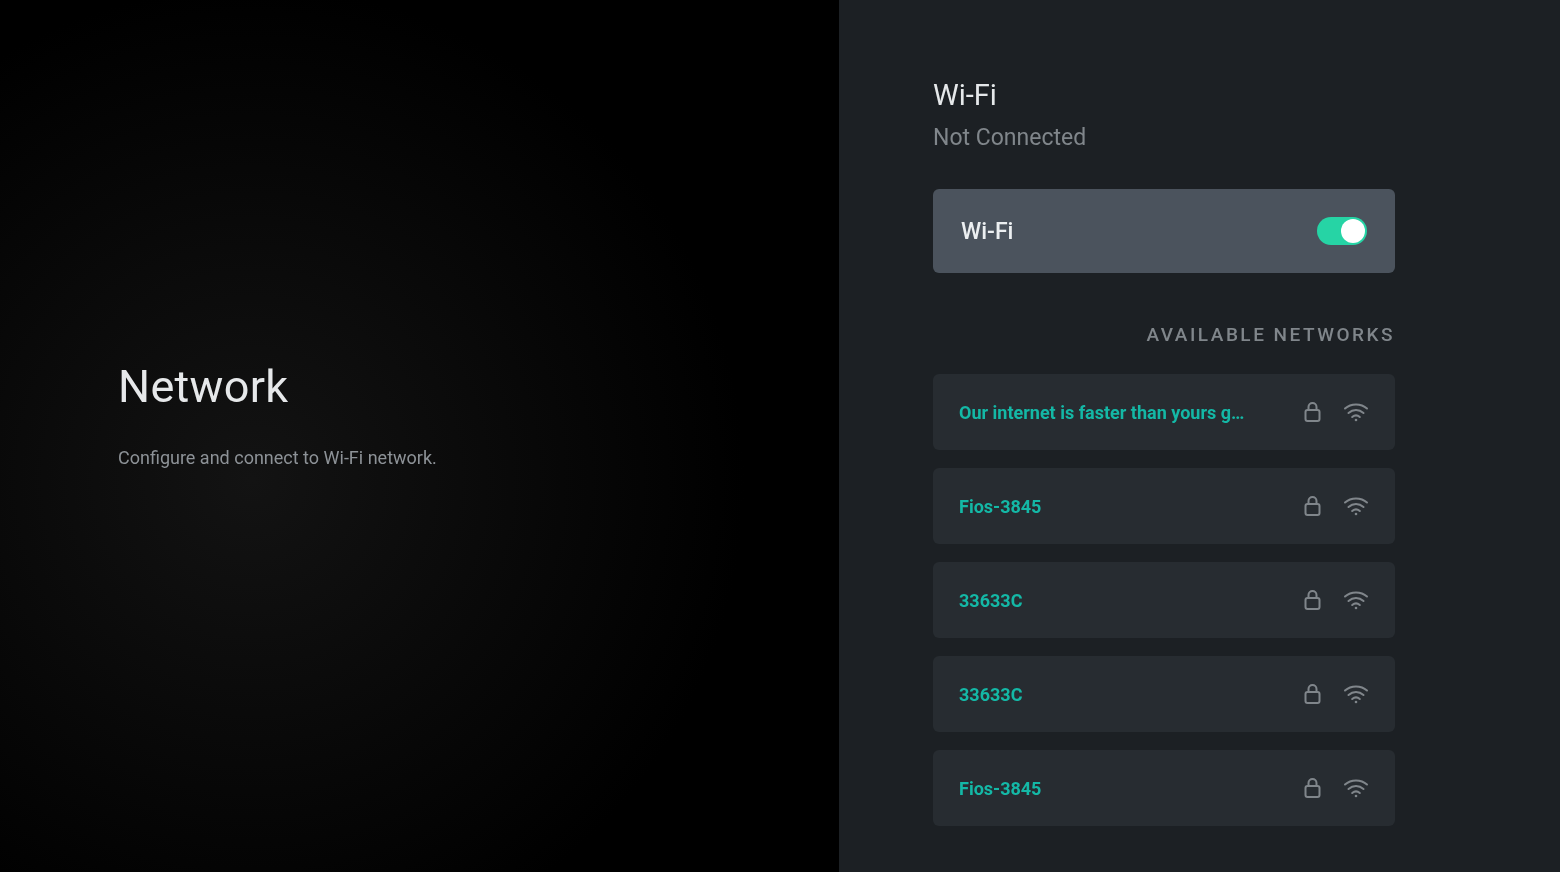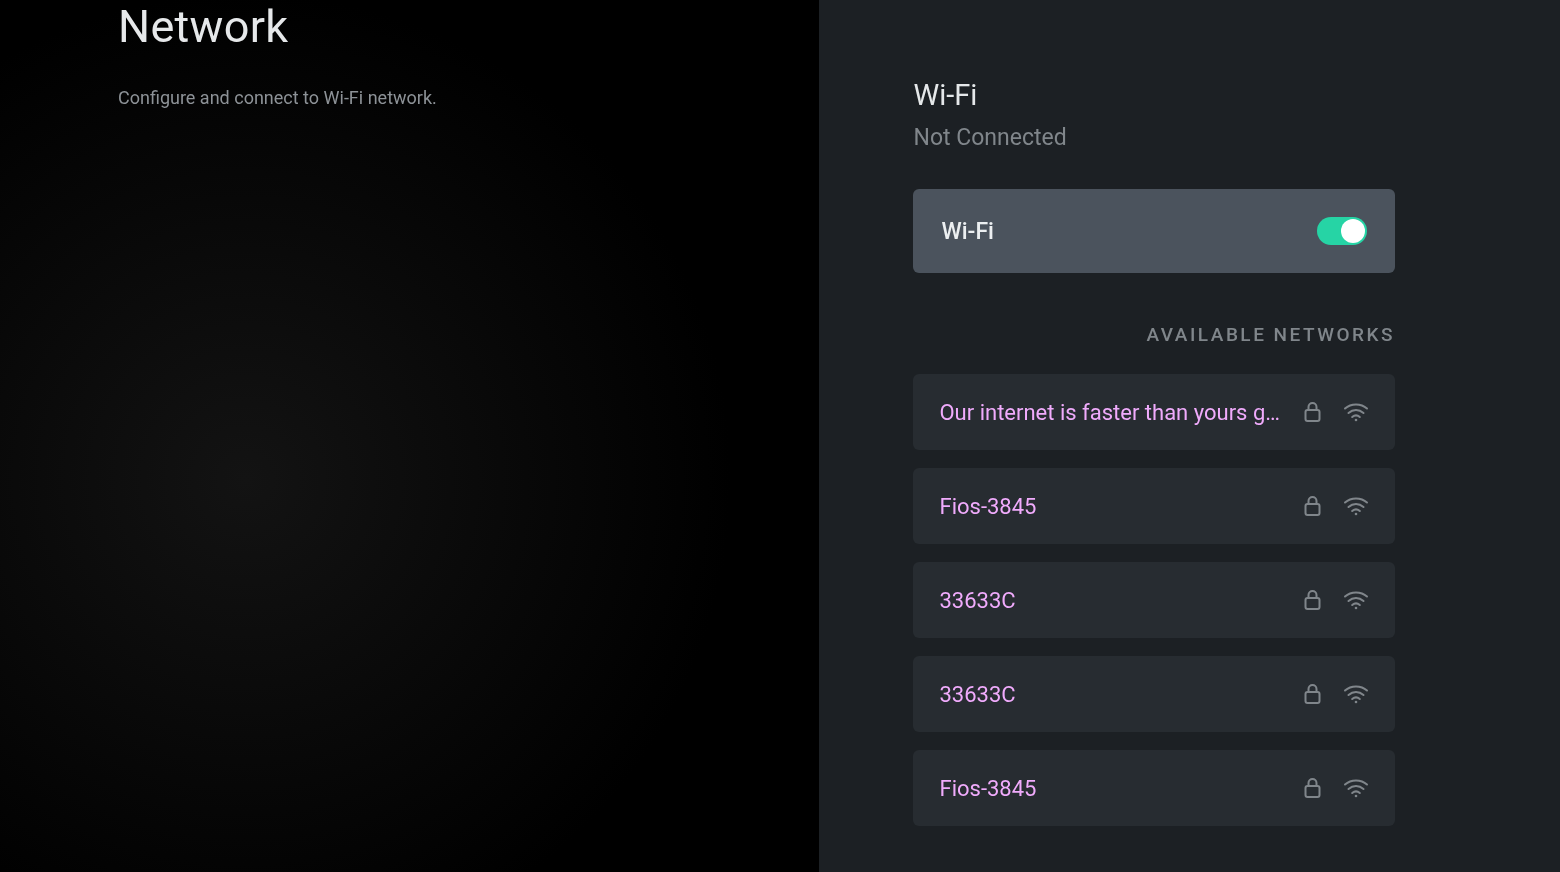--- a/index.html
+++ b/index.html
@@ -1,40 +1,40 @@
 <!DOCTYPE html>
 <html><head>
   <meta charset="utf-8">
   <style>
     * { margin:0; padding:0; box-sizing:border-box; font-family:-apple-system,BlinkMacSystemFont,"Segoe UI",Roboto,Helvetica,Arial,sans-serif; -webkit-font-smoothing:antialiased; }
     html,body { width:1560px; height:872px; overflow:hidden; background:#000; }
     .app { display:flex; width:100%; height:100%; }
 
     
-    .left  { width:839px; height:100%; background:radial-gradient(circle at 30% 55%, #131313 0%, #000 65%); padding-left:118px; }
+    .left  { width:839px; height:100%; background:radial-gradient(circle at 30% 55%, #131313 0%, #000 65%); padding-left:118px; padding-top:360px; }
     .left h1 { color:#e6e8ea; font-size:45px; font-weight:400; letter-spacing:.3px; }
     .left p  { margin-top:34px; color:#8d9297; font-size:18px; font-weight:400; }
 
     
     .right { flex:1; height:100%; background:#1c2024; padding:78px 165px 0 94px; }
     .right .title { color:#e5e8ea; font-size:29px; font-weight:400; }
     .right .status { margin-top:12px; color:#80868b; font-size:23px; font-weight:400; }
 
     .wifi-row { margin-top:38px; height:84px; background:#4b535d; border-radius:6px; display:flex; align-items:center; justify-content:space-between; padding:0 28px; }
     .wifi-row .lbl { color:#eceff1; font-size:23px; font-weight:500; }
 
     
     .toggle { position:relative; width:50px; height:28px; border-radius:14px; background:#26d4a5; }
     .toggle .knob { position:absolute; right:2px; top:2px; width:24px; height:24px; border-radius:50%; background:#fff; }
 
     .sect { margin-top:50px; color:#80868b; font-size:19px; font-weight:500; letter-spacing:2.5px;text-align:right; }
 
     .nets { margin-top:28px; }
     .net  { height:76px; background:#272c31; border-radius:6px; display:flex; align-items:center; padding:0 26px; margin-bottom:18px; }
-    .net .ssid { flex:1; color:#f0abfc; font-size:22px; font-weight:400; white-space:nowrap; overflow:hidden; text-overflow:ellipsis; min-width:0; padding-right:24px; }
+    .net .ssid { flex:1; color:#14b8a6; font-size:18px; font-weight:700; white-space:nowrap; overflow:hidden; text-overflow:ellipsis; min-width:0; padding-right:24px; }
     .net .icons { display:flex; align-items:center; gap:22px; }
     .net svg { display:block; }
     .net .lock-icon { stroke:#80868b; }
     .net .wifi-icon { stroke:#80868b; }
   </style>
 </head>
 <body>
 
 <div class="app">
   <div class="left">

